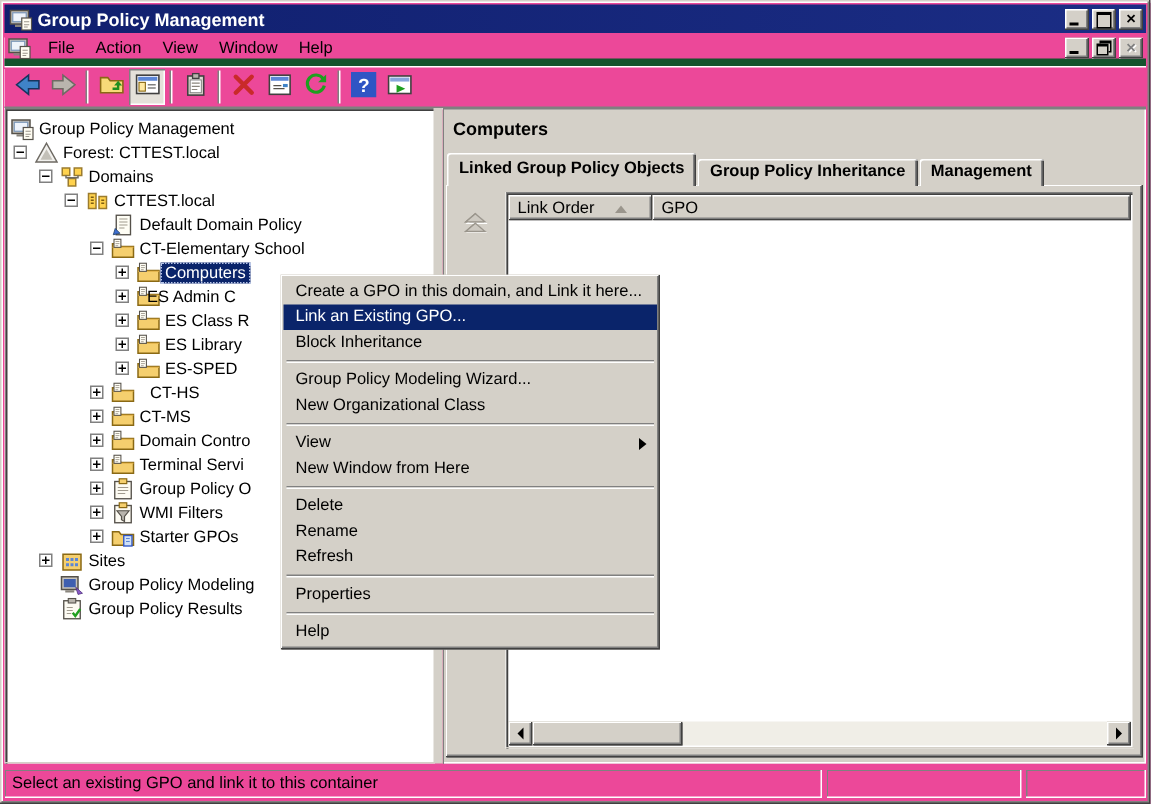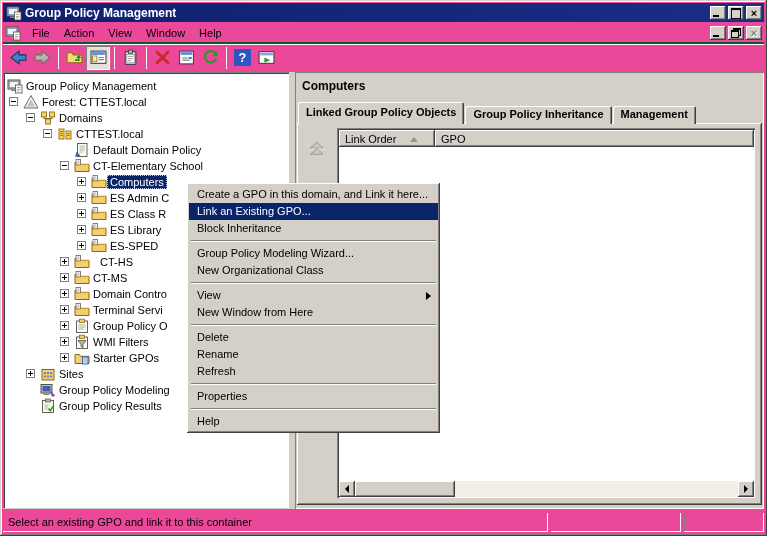--- a/index.html
+++ b/index.html
@@ -14,21 +14,21 @@
   .cap-btn{width:16px;height:14px;background:#d4d0c8;position:relative;flex:none;margin-left:2px;
     box-shadow:inset -1px -1px #404040, inset 1px 1px #fff, inset -2px -2px #808080;display:flex;align-items:center;justify-content:center;}
   .g-min::after{content:"";position:absolute;left:3px;bottom:3px;width:6px;height:2px;background:#000;}
   .g-max::after{content:"";position:absolute;left:3px;top:2px;width:8px;height:8px;border:1px solid #000;border-top-width:2px;}
   .g-restore::after{content:"";position:absolute;left:3px;top:4px;width:6px;height:5px;border:1px solid #000;border-top-width:2px;background:#d4d0c8;}
   .g-restore::before{content:"";position:absolute;left:5px;top:2px;width:6px;height:5px;border:1px solid #000;border-top-width:2px;}
   .g-x{font-size:11px;font-weight:bold;line-height:10px;}
   .g-x.dis{color:#808080;text-shadow:1px 1px 0 #fff;}
   
   #menubar{position:absolute;left:3px;top:24px;right:3px;height:20px;display:flex;align-items:center;
-    border-bottom:2px solid #14532d;box-shadow:0 1px 0 #fff;}
+    border-bottom:5px solid #14532d;box-shadow:0 1px 0 #fff;}
   #menubar .appicon{width:16px;height:16px;margin:0 4px 0 2px;flex:none;}
   .menu-item{padding:2px 7px 3px;cursor:default;}
   #mdi-buttons{margin-left:auto;display:flex;margin-right:2px;}
   
   #toolbar{position:absolute;left:3px;top:45px;right:3px;height:27px;display:flex;align-items:center;padding-left:3px;
     border-bottom:1px solid #808080;box-shadow:0 1px 0 #fff;}
   .tb-btn{width:24px;height:24px;display:flex;align-items:center;justify-content:center;flex:none;}
   .tb-btn.pressed{box-shadow:inset 1px 1px #808080, inset -1px -1px #fff;background:#e4e1da;}
   .tb-sep{width:2px;height:22px;margin:0 3px;flex:none;border-left:1px solid #808080;border-right:1px solid #fff;}
   .tb-btn svg{width:17px;height:17px;}
@@ -268,21 +268,21 @@
           <span class="tlabel sel" style="left: 104px;">Computers</span>
         </div>
         <div class="trow">
           <span class="texp plus" style="left: 74px; top: 3px;"></span>
           <span class="ticn" style="left: 88px; top: 0px;"><svg viewBox="0 0 16 16" xmlns="http://www.w3.org/2000/svg">
               <path d="M1 13.5V4.5h4.3l1.4 1.8H15v7.2z" fill="#f5cf6e" stroke="#8a6914"></path>
               <path d="M1 6.8h14" stroke="#e9b84e" stroke-width=".7"></path>
               <rect x="2" y="1.5" width="4.6" height="5.4" fill="#fffef5" stroke="#55514a" stroke-width=".7"></rect>
               <path d="M3 3h2.6M3 4.4h2.6M3 5.8h1.8" stroke="#a09a8e" stroke-width=".6"></path>
             </svg></span>
-          <span class="tlabel" style="left: 104px;">ES Admin C</span>
+          <span class="tlabel" style="left: 92px;">ES Admin C</span>
         </div>
         <div class="trow">
           <span class="texp plus" style="left: 74px; top: 3px;"></span>
           <span class="ticn" style="left: 88px; top: 0px;"><svg viewBox="0 0 16 16" xmlns="http://www.w3.org/2000/svg">
               <path d="M1 13.5V4.5h4.3l1.4 1.8H15v7.2z" fill="#f5cf6e" stroke="#8a6914"></path>
               <path d="M1 6.8h14" stroke="#e9b84e" stroke-width=".7"></path>
               <rect x="2" y="1.5" width="4.6" height="5.4" fill="#fffef5" stroke="#55514a" stroke-width=".7"></rect>
               <path d="M3 3h2.6M3 4.4h2.6M3 5.8h1.8" stroke="#a09a8e" stroke-width=".6"></path>
             </svg></span>
           <span class="tlabel" style="left: 104px;">ES Class R</span>

